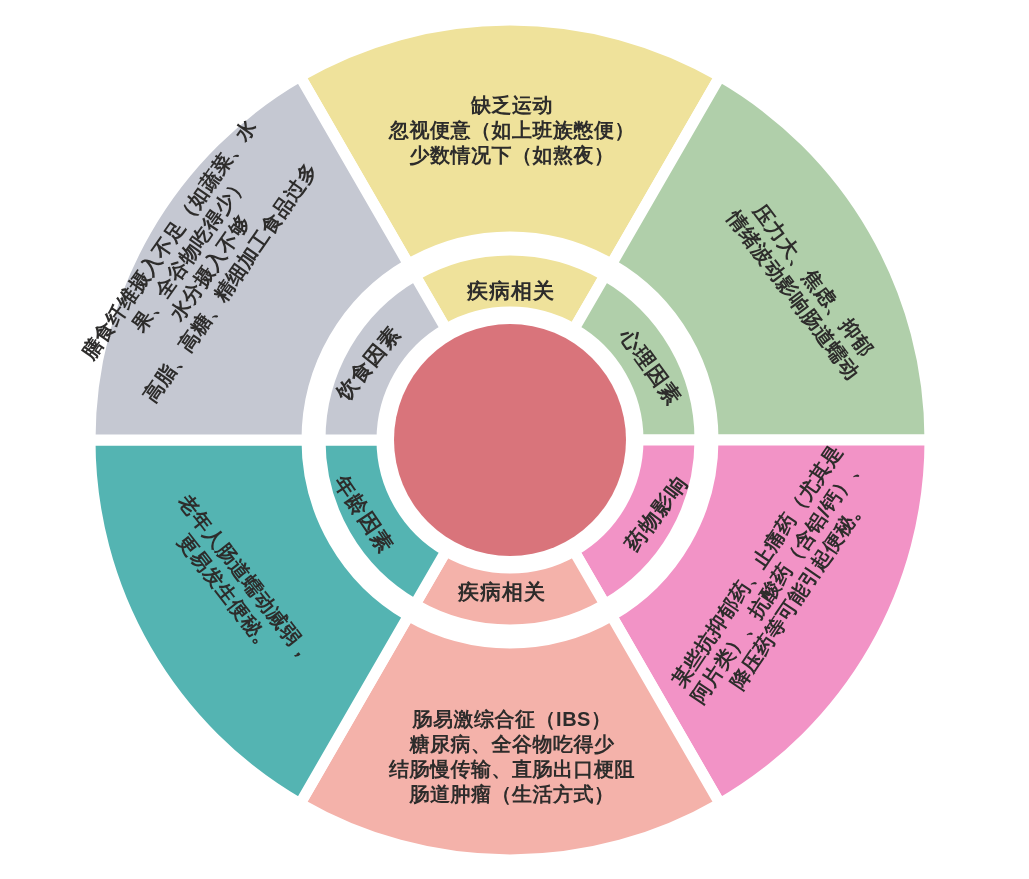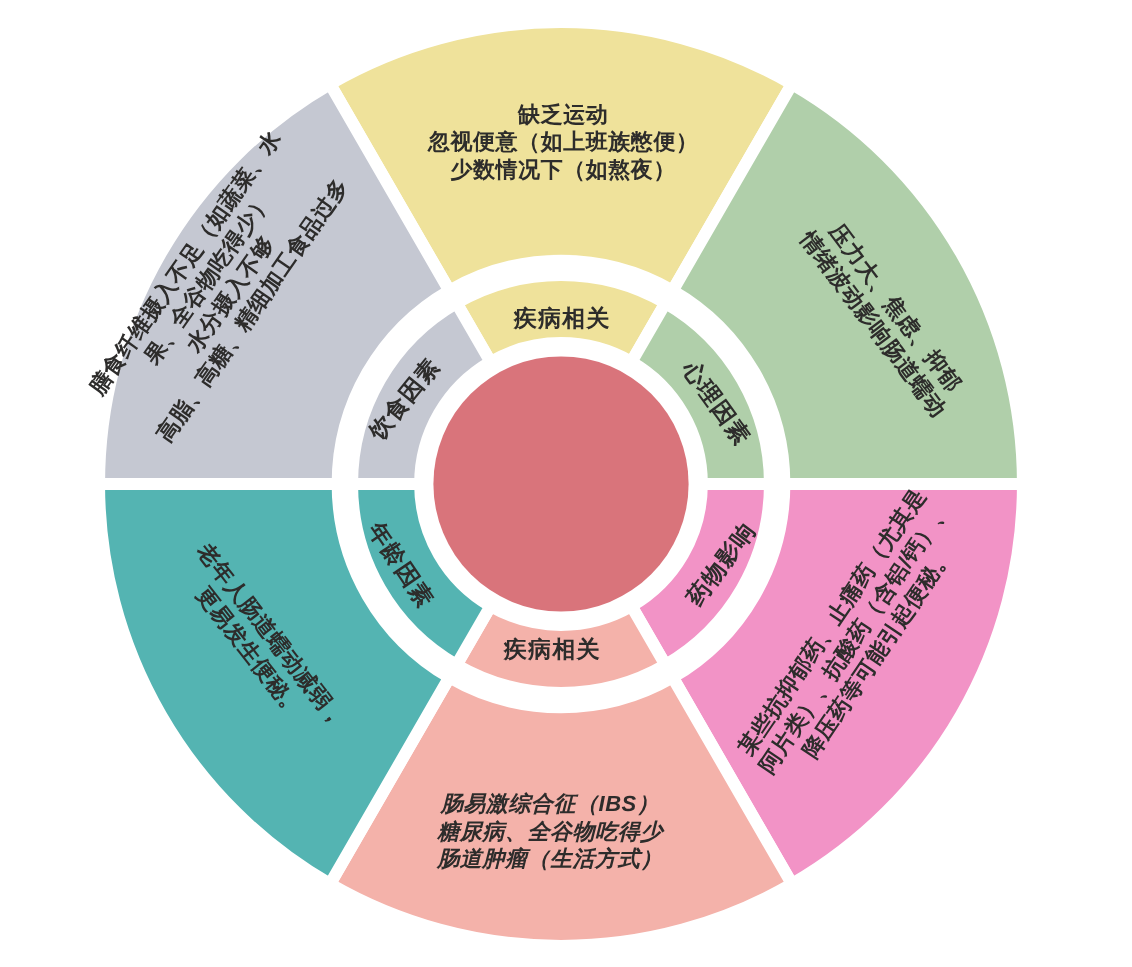--- a/index.html
+++ b/index.html
@@ -78,23 +78,24 @@
     <div>压力大、焦虑、抑郁</div>
     <div>情绪波动影响肠道蠕动</div>
   </div>
 
   <div class="txt detail" style="left:778px;top:580px;--rot:-56deg;">
     <div>某些抗抑郁药、止痛药（尤其是</div>
     <div>阿片类）、抗酸药（含铝/钙）、</div>
     <div>降压药等可能引起便秘。</div>
   </div>
 
-  <div class="txt detail" style="left:500px;top:757px;font-style:italic;--rot:0deg;">
+  <div class="txt detail" style="left:512px;top:757px;--rot:0deg;">
     <div>肠易激综合征（IBS）</div>
     <div>糖尿病、全谷物吃得少</div>
+    <div>结肠慢传输、直肠出口梗阻</div>
     <div>肠道肿瘤（生活方式）</div>
   </div>
 
   <div class="txt detail" style="left:236px;top:586px;--rot:52deg;">
     <div>老年人肠道蠕动减弱，</div>
     <div>更易发生便秘。</div>
   </div>
 
   <div class="txt detail" style="left:200px;top:261px;--rot:-55deg;">
     <div>膳食纤维摄入不足（如蔬菜、水</div>

